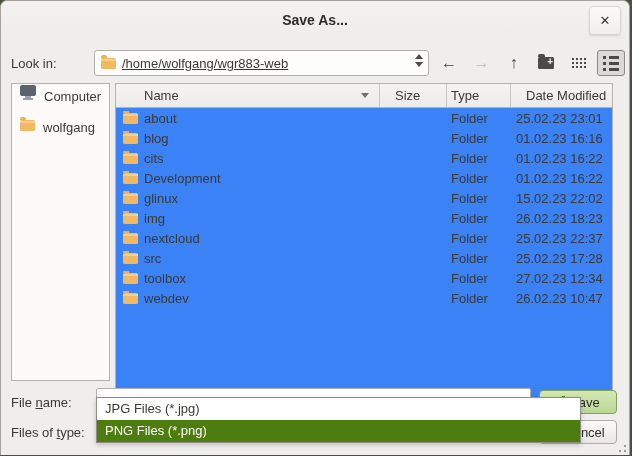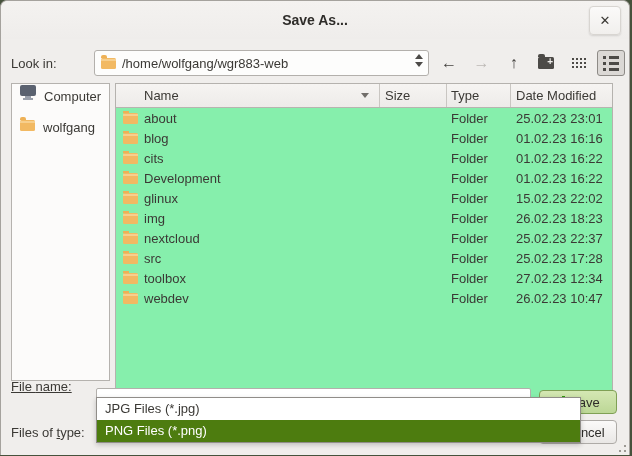--- a/index.html
+++ b/index.html
@@ -25,21 +25,21 @@
   .close-btn{position:absolute;right:8px;top:5px;width:30px;height:27px;
     background:linear-gradient(#fbfaf9,#f1efed);
     border:1px solid #d8d5d1;border-radius:4px;
     box-shadow:0 1px 2px rgba(0,0,0,.12);
     display:flex;align-items:center;justify-content:center;
     font-weight:bold;font-size:13px;color:#3b3935;cursor:default;}
   
   .lookin-label{position:absolute;left:10px;top:55px;}
   .path-combo{position:absolute;left:93px;top:49px;width:335px;height:26px;
     background:#fdfdfc;border:1px solid #b3b0ac;border-radius:3px;
-    box-sizing:border-box;display:flex;align-items:center;}
+    box-sizing:border-box;display:flex;align-items:center;text-decoration:underline;}
   .path-combo .txt{margin-left:6px;white-space:nowrap;}
   .spinner{position:absolute;right:5px;top:3px;display:flex;flex-direction:column;gap:3px;align-items:center;}
   .tri-up{width:0;height:0;border-left:4px solid transparent;border-right:4px solid transparent;border-bottom:5px solid #4c4a47;}
   .tri-down{width:0;height:0;border-left:4px solid transparent;border-right:4px solid transparent;border-top:5px solid #4c4a47;}
   .navbar{position:absolute;left:434px;top:49px;width:190px;height:26px;
     display:flex;justify-content:space-between;align-items:center;}
   .navbtn{width:28px;height:26px;display:flex;align-items:center;justify-content:center;
     font-size:16px;font-weight:bold;color:#454340;border-radius:3px;}
   .navbtn.disabled{color:#bcb9b5;}
   .navbtn.checked{background:#dbd8d5;border:1px solid #8d8a86;box-sizing:border-box;}
@@ -65,38 +65,38 @@
   .list-ico .bar{width:10px;height:3px;background:#4c4a47;}
   
   .sidebar{position:absolute;left:10px;top:82px;width:99px;height:298px;
     background:#fcfbfa;border:1px solid #b5b2ae;box-sizing:border-box;overflow:hidden;}
   .side-item{display:flex;align-items:flex-start;gap:8px;height:25px;padding-left:8px;}
   .computer-ico{position:relative;width:16px;height:11px;background:#5b6270;border-radius:2px;flex:none;margin-top:-4px;}
   .computer-ico::before{content:"";position:absolute;left:5px;top:11px;width:6px;height:2px;background:#9aa0ab;}
   .computer-ico::after{content:"";position:absolute;left:3px;top:13px;width:10px;height:1.5px;background:#9aa0ab;}
   
   .table{position:absolute;left:114px;top:82px;width:498px;height:330px;
-    background:#86efac;border:1px solid #b5b2ae;box-sizing:border-box;overflow:hidden;}
+    background:#3b82f6;border:1px solid #b5b2ae;box-sizing:border-box;overflow:hidden;}
   .thead{display:grid;grid-template-columns:264px 67px 64px 1fr;height:23px;
     background:linear-gradient(#f6f4f2,#edebe9);border-bottom:1px solid #b7b4b0;}
   .thcell{display:flex;align-items:center;border-right:1px solid #c9c6c2;box-sizing:border-box;position:relative;}
   .thcell:last-child{border-right:none;}
-  .thcell .lbl{margin-left:5px;}
+  .thcell .lbl{margin-left:15px;}
   .thcell.name .lbl{margin-left:28px;}
   .thcell.type .lbl{margin-left:4px;}
   .sort-tri{position:absolute;right:10px;top:9px;width:0;height:0;
     border-left:4px solid transparent;border-right:4px solid transparent;border-top:5px solid #716e6a;}
   .trow{display:grid;grid-template-columns:264px 67px 64px 1fr;height:20px;align-items:center;}
   .tcell{white-space:nowrap;overflow:hidden;}
   .tcell.name{display:flex;align-items:center;}
   .tcell.name .folder-ico{margin-left:7px;margin-right:6px;}
   .tcell.type{padding-left:4px;}
   .tcell.date{padding-left:5px;}
   
-  .fname-label{position:absolute;left:10px;top:378px;text-decoration:underline;}
+  .fname-label{position:absolute;left:10px;top:394px;}
   .ftype-label{position:absolute;left:10px;top:424px;}
   .u{text-decoration:underline;}
   .fname-input{position:absolute;left:95px;top:387px;width:435px;height:24px;
     background:#ffffff;border:1px solid #b3b0ac;box-sizing:border-box;border-radius:2px;}
   .type-popup{position:absolute;left:95px;top:396px;width:485px;height:46px;
     background:#ffffff;border:1px solid #908d89;box-sizing:border-box;
     box-shadow:0 2px 5px rgba(0,0,0,.2);z-index:5;}
   .opt{height:22px;line-height:22px;padding-left:8px;white-space:nowrap;}
   .opt.sel{background:#4d7c0f;color:#ffffff;}
   

